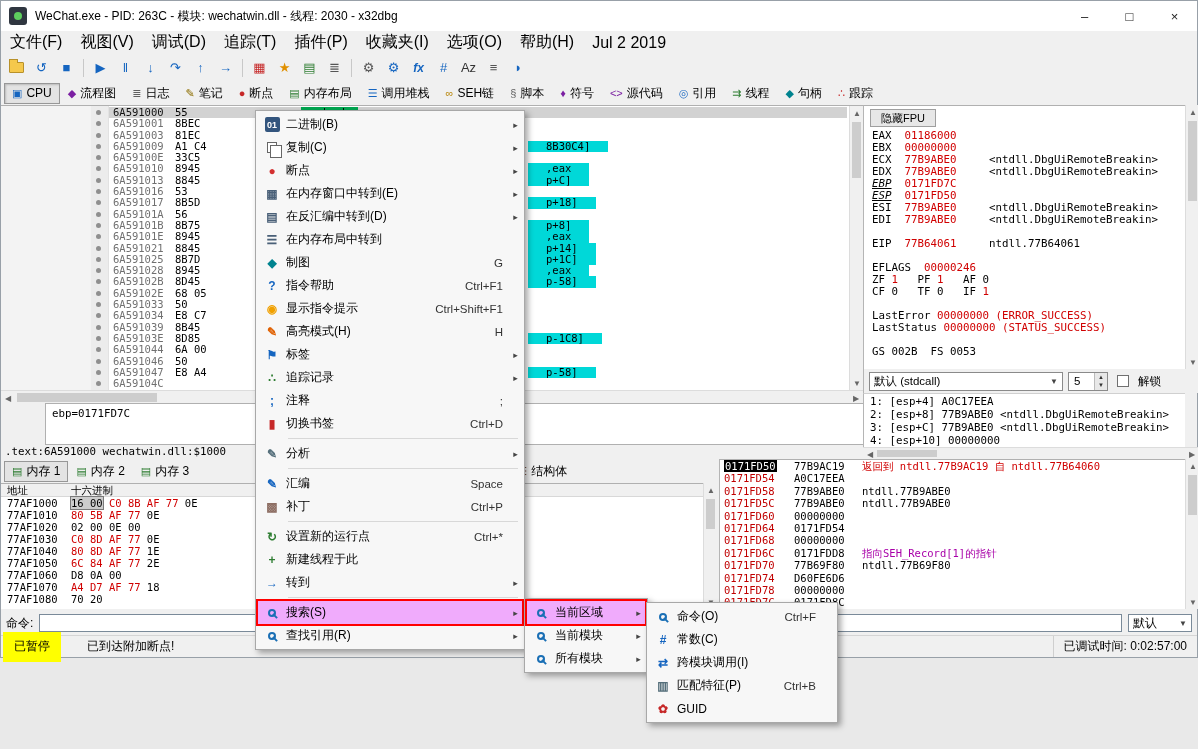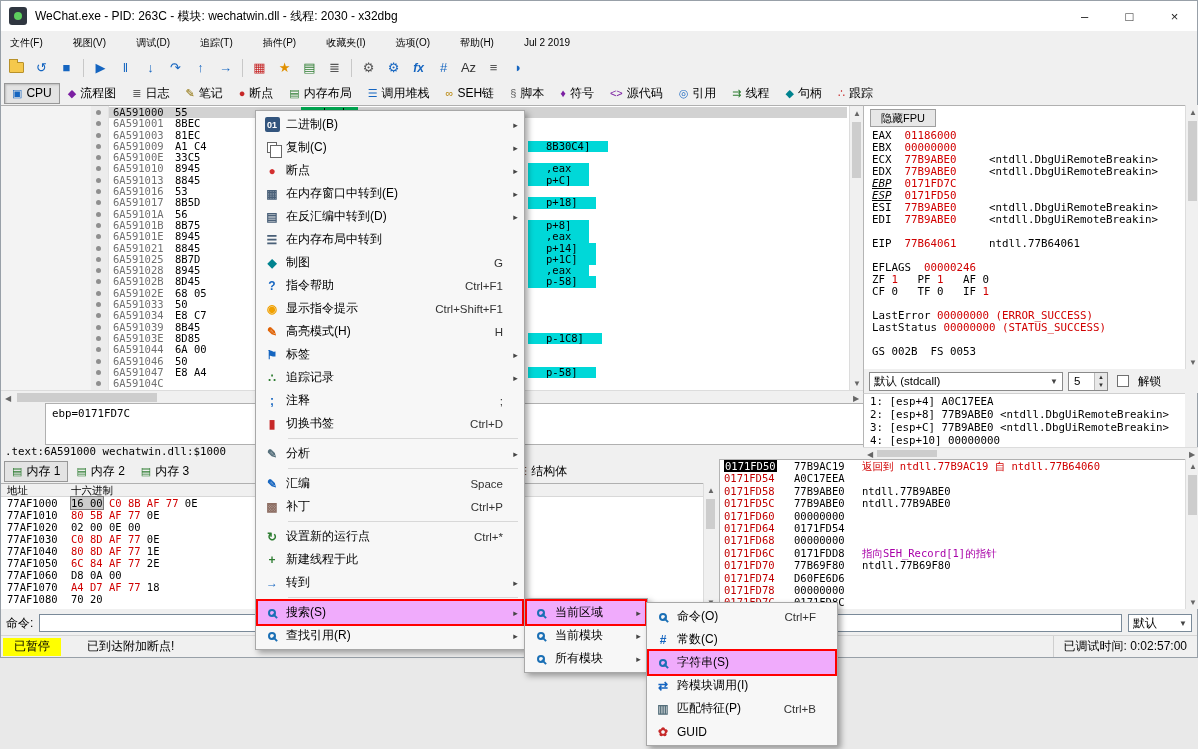--- a/index.html
+++ b/index.html
@@ -11,21 +11,21 @@
 
   
   #titlebar { position:absolute; left:0; top:0; width:1196px; height:30px; background:#ffffff; display:flex; align-items:center; }
   .app-icon { width:18px; height:18px; margin:0 8px; background:#2f3640; border-radius:3px; position:relative; flex:none; }
   .app-icon::after { content:""; position:absolute; left:5px; top:5px; width:8px; height:8px; background:#5ecf5e; border-radius:50%; }
   .title-text { font-size:12px; color:#000; }
   .win-controls { margin-left:auto; display:flex; height:100%; }
   .win-btn { width:45px; height:100%; display:flex; align-items:center; justify-content:center; font-size:13px; color:#222; }
 
   
-  #menubar { position:absolute; left:0; top:30px; width:1196px; height:23px; background:#f0f0f0; display:flex; align-items:center; font-size:10px;gap:12px; }
+  #menubar { position:absolute; left:0; top:30px; width:1196px; height:23px; background:#f0f0f0; display:flex; align-items:center; font-size:16px; }
   .mb-item { padding:3px 9px; white-space:nowrap; }
 
   
   #toolbar { position:absolute; left:0; top:53px; width:1196px; height:27px; display:flex; align-items:center; padding-left:3px; background:#f0f0f0; }
   .tb-btn { width:25px; height:23px; display:flex; align-items:center; justify-content:center; font-size:13px; }
   .tb-btn .fx { font-style:italic; font-weight:bold; font-size:12px; }
   .tb-sep { width:1px; height:18px; background:#c8c8c8; margin:0 4px; }
   .folder { width:15px; height:11px; background:#f5c84c; border:1px solid #b8912a; border-radius:1px; position:relative; }
   .folder::before { content:""; position:absolute; left:-1px; top:-4px; width:7px; height:3px; background:#f5c84c; border:1px solid #b8912a; border-bottom:none; }
 
@@ -100,21 +100,21 @@
   .srow .sv { position:absolute; left:74px; color:#000; }
   .srow .sc { position:absolute; left:142px; }
   .sc.red { color:#d00000; } .sc.purple { color:#a800a8; } .sc.k { color:#000; }
 
   
   #cmdrow { position:absolute; left:0; top:610px; width:1196px; height:24px; display:flex; align-items:center; background:#f0f0f0; font-size:12px; }
   .cmd-label { padding:0 6px 0 5px; }
   #cmd-input { flex:1; height:18px; border:1px solid #7a8a99; background:#fff; margin-right:6px; font-size:12px; padding:0 3px; font-family:"DejaVu Sans Mono",monospace; }
   .cmd-profile { width:64px; height:18px; border:1px solid #7a8a99; background:#fff; display:flex; align-items:center; justify-content:space-between; padding:0 4px; margin-right:5px; }
   #statusbar { position:absolute; left:0; top:634px; width:1196px; height:22px; background:#f0f0f0; border-top:1px solid #d5d5d5; display:flex; align-items:center; font-size:12px; }
-  .paused { width:58px; height:18px; margin-left:2px; background:#ffff00; color:#000; display:flex; align-items:center; justify-content:center; }
+  .paused { width:58px; height:30px; margin-left:2px; background:#ffff00; color:#000; display:flex; align-items:center; justify-content:center; }
   .status-msg { margin-left:26px; }
   .status-right { margin-left:auto; border-left:1px solid #cfcfcf; padding:0 10px; height:100%; display:flex; align-items:center; }
 
   
   .pmenu { position:absolute; background:#f7f7f7; border:1px solid #a8a8a8; box-shadow:3px 3px 6px rgba(0,0,0,.35); padding:2px; font-size:12px; }
   #ctxmenu { left:255px; top:110px; width:270px; z-index:40; }
   #submenu-region { left:524px; top:598px; width:124px; z-index:41; }
   #submenu-search { left:646px; top:602px; width:192px; z-index:42; }
   .menu-item { display:flex; align-items:center; height:23px; }
   .menu-item.hl { background:#f0abfc; }
@@ -783,27 +783,20 @@
         <span class="mi-short">Ctrl+F</span>
         <span class="mi-arrow"></span>
       </div>
       <div class="menu-item">
         <span class="mi-icon">
           <span style="color: rgb(21, 101, 192); font-weight: bold;">#</span>
         </span>
         <span class="mi-label">常数(C)</span>
         <span class="mi-arrow"></span>
       </div>
-      <div class="menu-item hl annot">
-        <span class="mi-icon">
-          <span class="mag"></span>
-        </span>
-        <span class="mi-label">字符串(S)</span>
-        <span class="mi-arrow"></span>
-      </div>
       <div class="menu-item">
         <span class="mi-icon">
           <span style="color: rgb(21, 101, 192); font-weight: bold;">⇄</span>
         </span>
         <span class="mi-label">跨模块调用(I)</span>
         <span class="mi-arrow"></span>
       </div>
       <div class="menu-item">
         <span class="mi-icon">
           <span style="color: rgb(84, 110, 122); font-weight: bold;">▥</span>

